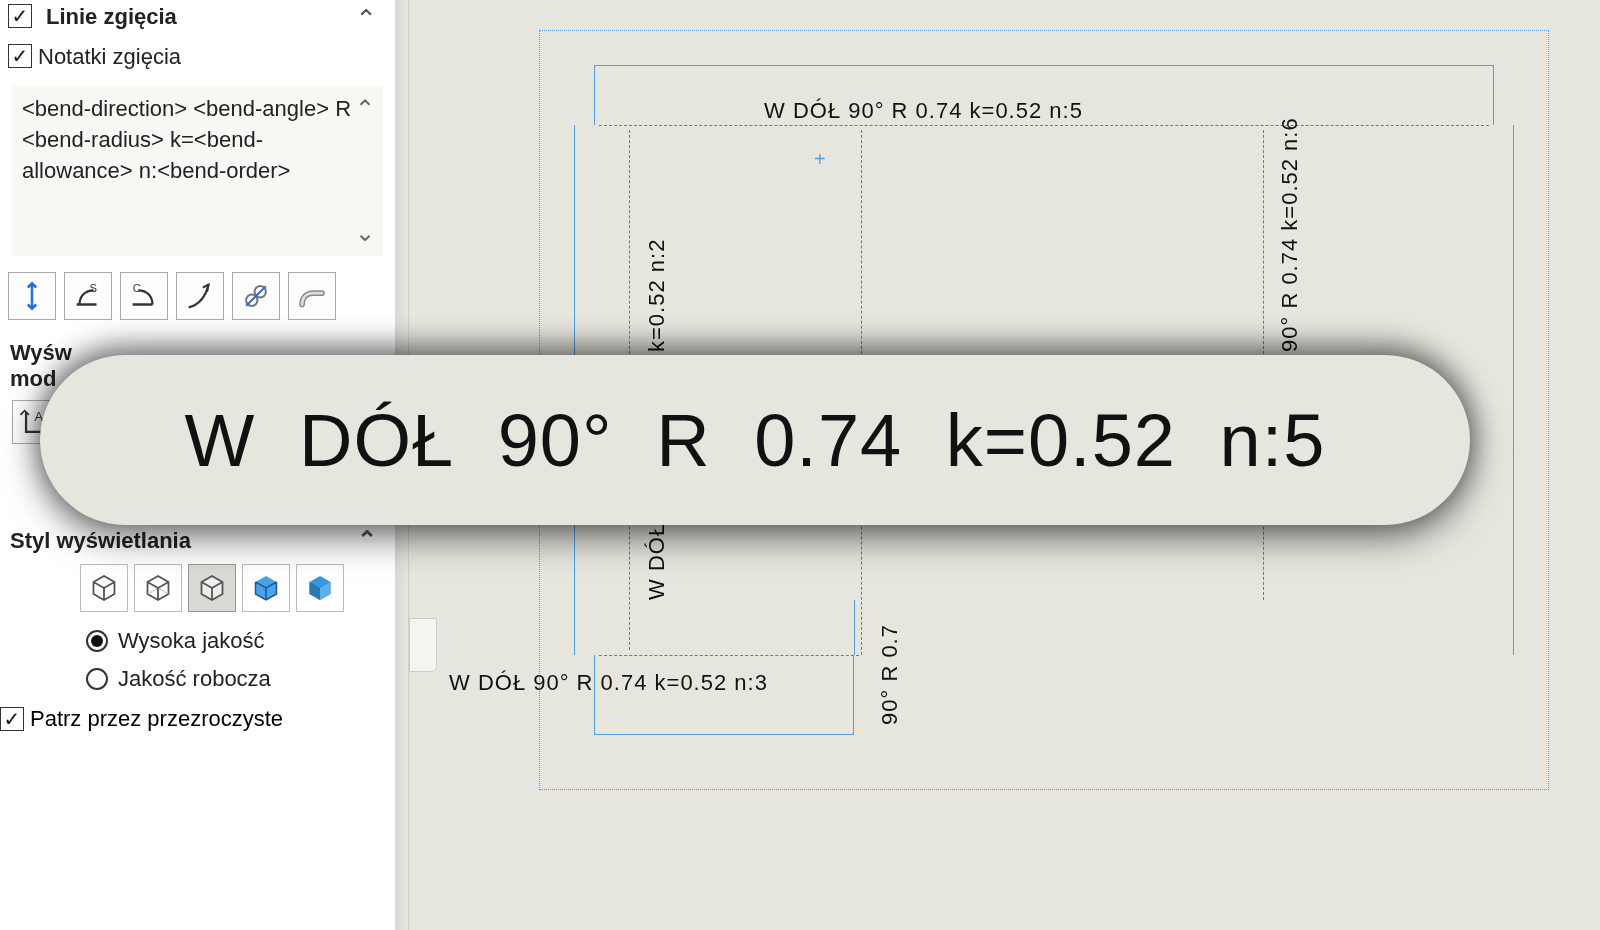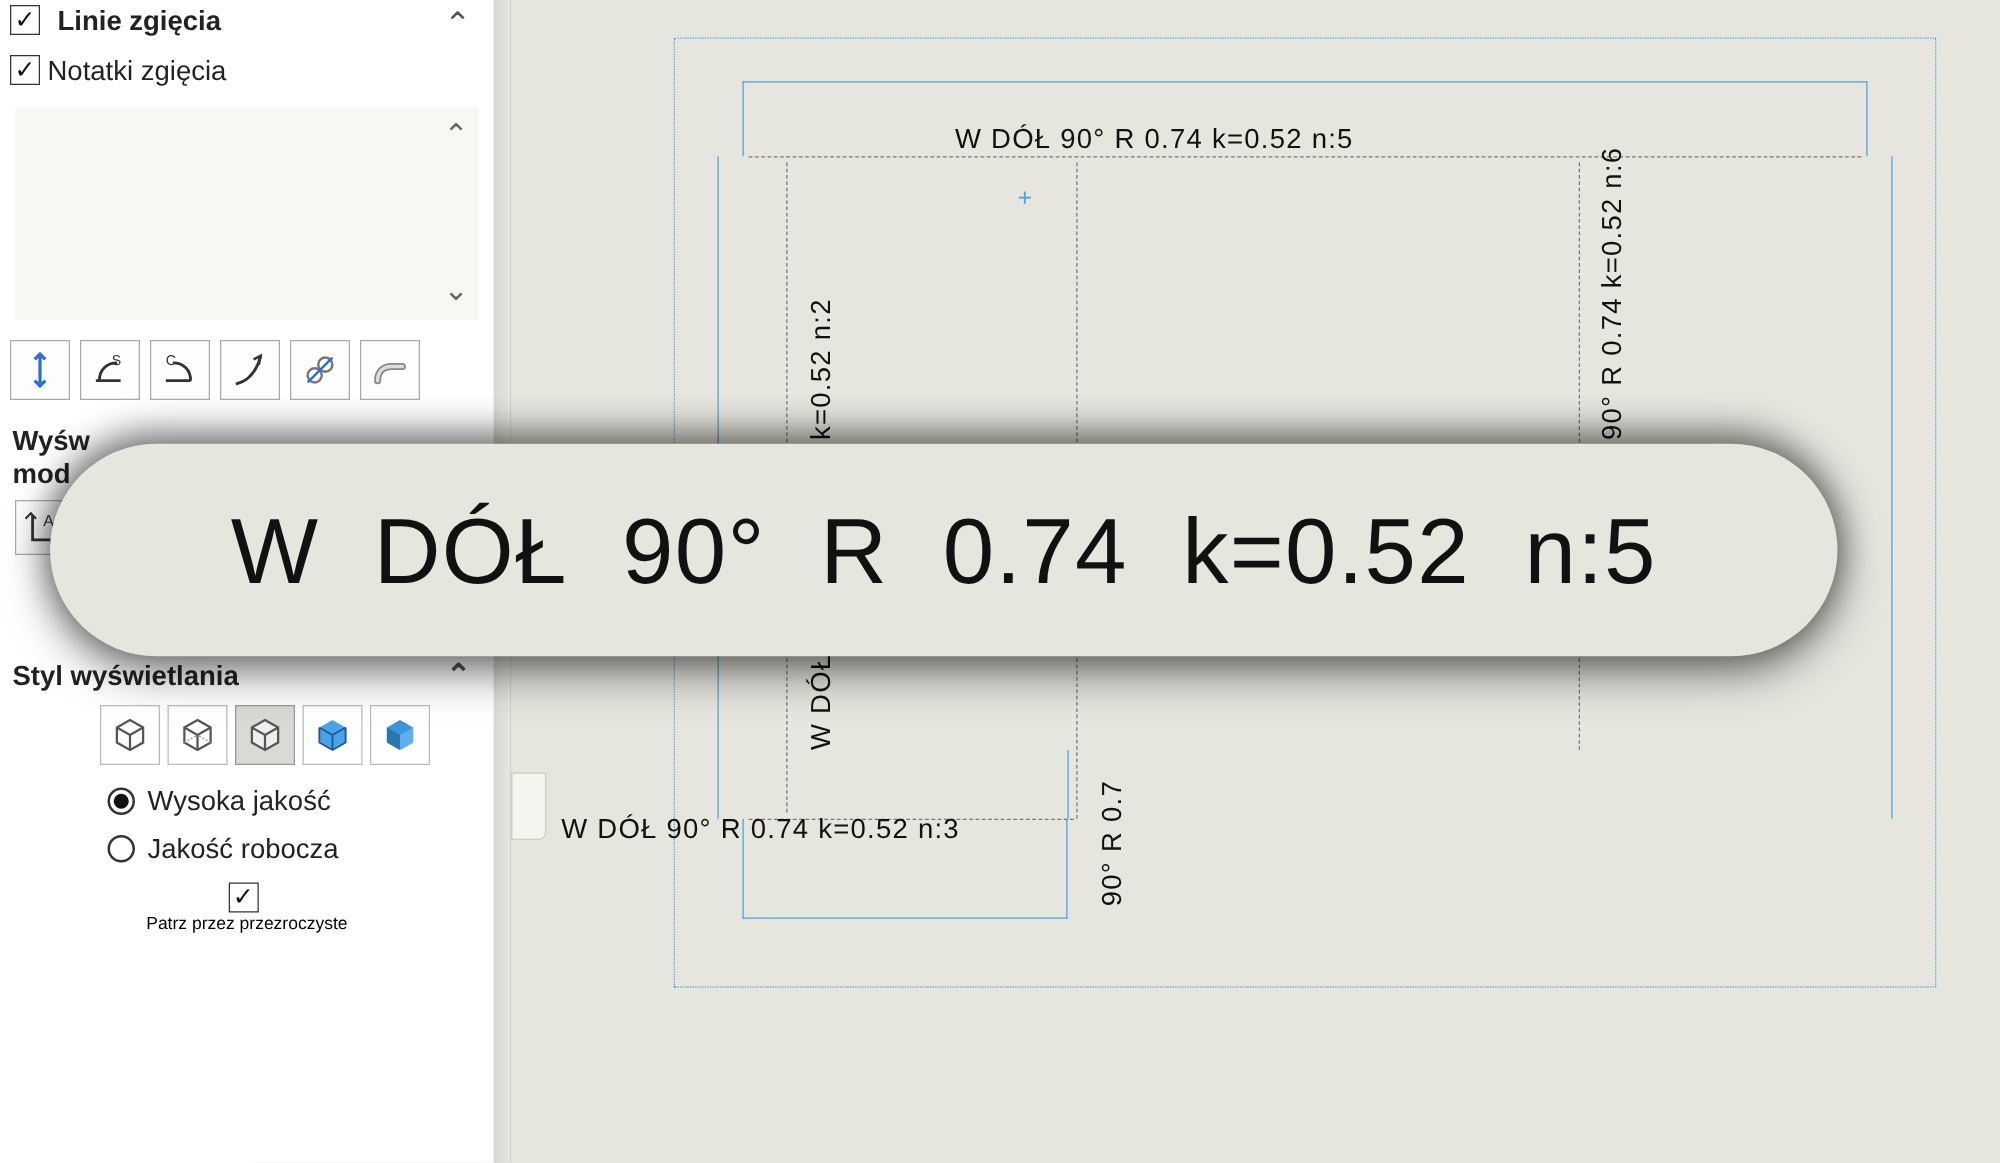--- a/index.html
+++ b/index.html
@@ -151,22 +151,21 @@
   .radio.checked::after {
     content: "";
     width: 12px; height: 12px;
     background: #111;
     border-radius: 50%;
   }
   .bottom-check {
     display: flex;
     align-items: center;
     padding: 8px 0;
-    font-size: 14px;
-    flex-direction: column;
+    font-size: 22px;
   }
   
   .splitter {
     position: absolute;
     left: 395px; top: 0;
     width: 14px; height: 930px;
     background: linear-gradient(to right,#d9d8d1,#e6e5de);
     border-right: 1px solid #cfceC8;
   }
   .canvas {
@@ -253,20 +252,21 @@
     <span class="chevron">⌃</span>
   </div>
 
   <div class="sub-row">
     <span class="checkbox checked"></span>
     <span>Notatki zgięcia</span>
   </div>
 
   <div class="note-template">
     <span class="scroll-up">⌃</span>
+    <span>&lt;bend-direction&gt; &lt;bend-angle&gt; R &lt;bend-radius&gt; k=&lt;bend-allowance&gt; n:&lt;bend-order&gt;</span>
     <span class="scroll-down">⌄</span>
   </div>
 
   <div class="tool-row">
     <div class="tool-btn">
       <svg class="icon-svg" viewBox="0 0 24 24">
           <path d="M12 3v18M9 6l3-3 3 3M9 18l3 3 3-3" stroke="#2b6fd6" stroke-width="1.8" fill="none"></path>
         </svg>
     </div>
     <div class="tool-btn">
@@ -391,21 +391,21 @@
   <div class="dash-line" style="left:190px; top:655px; width:260px;"></div>
   <div class="dash-line v" style="left:220px; top:130px; height:520px;"></div>
   <div class="dash-line v" style="left:452px; top:130px; height:525px;"></div>
   <div class="dash-line v" style="left:854px; top:130px; height:470px;"></div>
 
   <div class="center-mark" style="left:405px; top:148px;">+</div>
 
   <div class="note-text" style="left:355px; top:98px;">W DÓŁ  90°  R 0.74  k=0.52  n:5</div>
   <div class="note-text v" style="left:235px; top:352px;">k=0.52  n:2</div>
   <div class="note-text v" style="left:235px; top:600px;">W DÓŁ</div>
-  <div class="note-text" style="left:40px; top:650px;">W DÓŁ  90°  R 0.74  k=0.52  n:3</div>
+  <div class="note-text" style="left:40px; top:670px;">W DÓŁ  90°  R 0.74  k=0.52  n:3</div>
   <div class="note-text v" style="left:468px; top:725px;">90° R 0.7</div>
   <div class="note-text v" style="left:868px; top:352px;">90°  R 0.74  k=0.52  n:6</div>
 
   <div class="tab"></div>
 </div>
 
 <div class="callout">
   <span class="callout-text">W DÓŁ  90°  R 0.74  k=0.52  n:5</span>
 </div>
 

